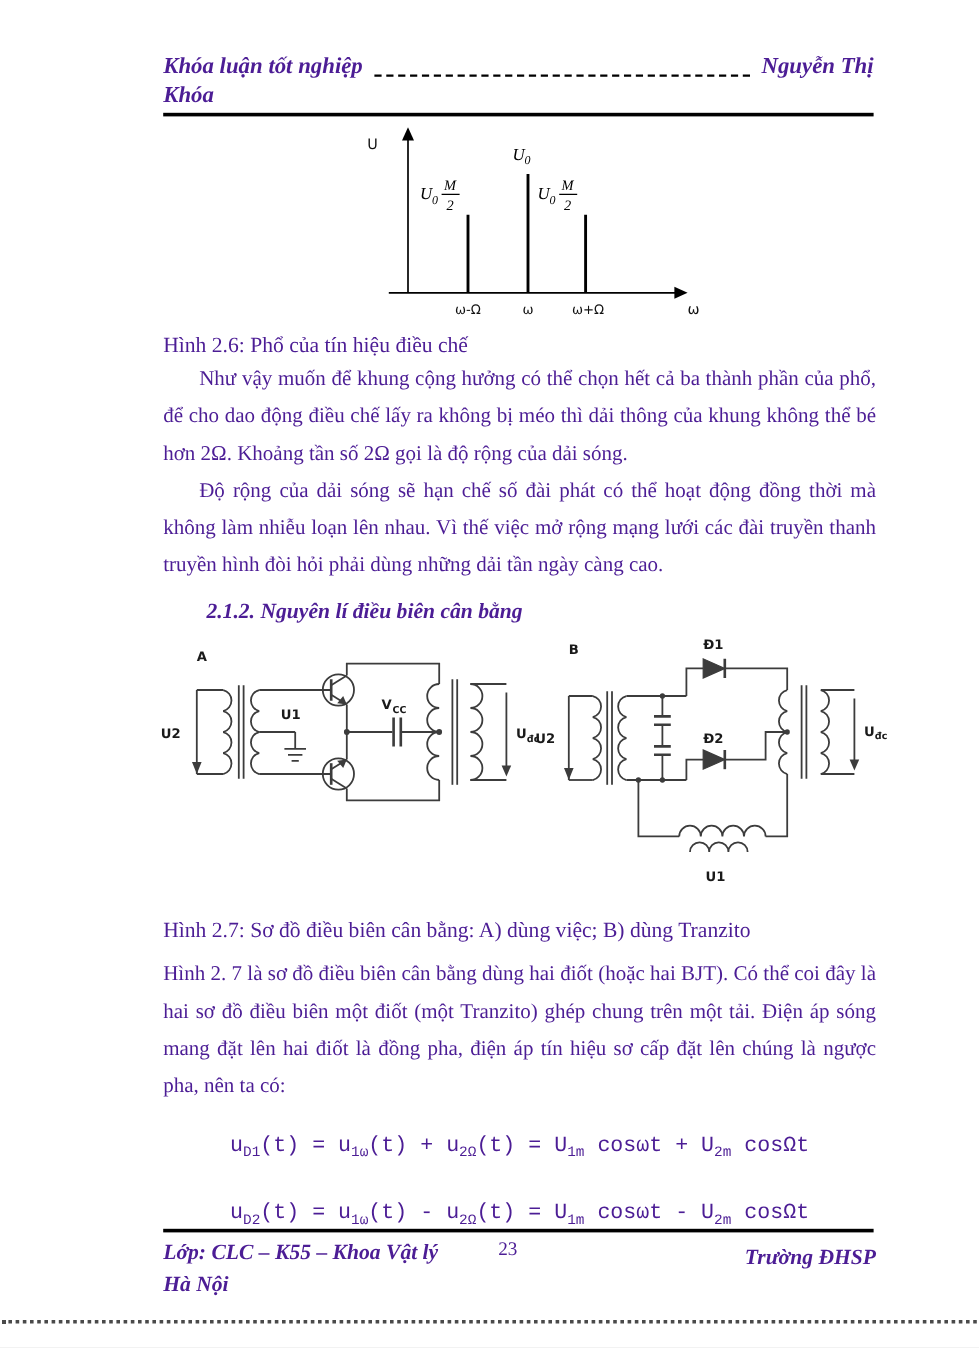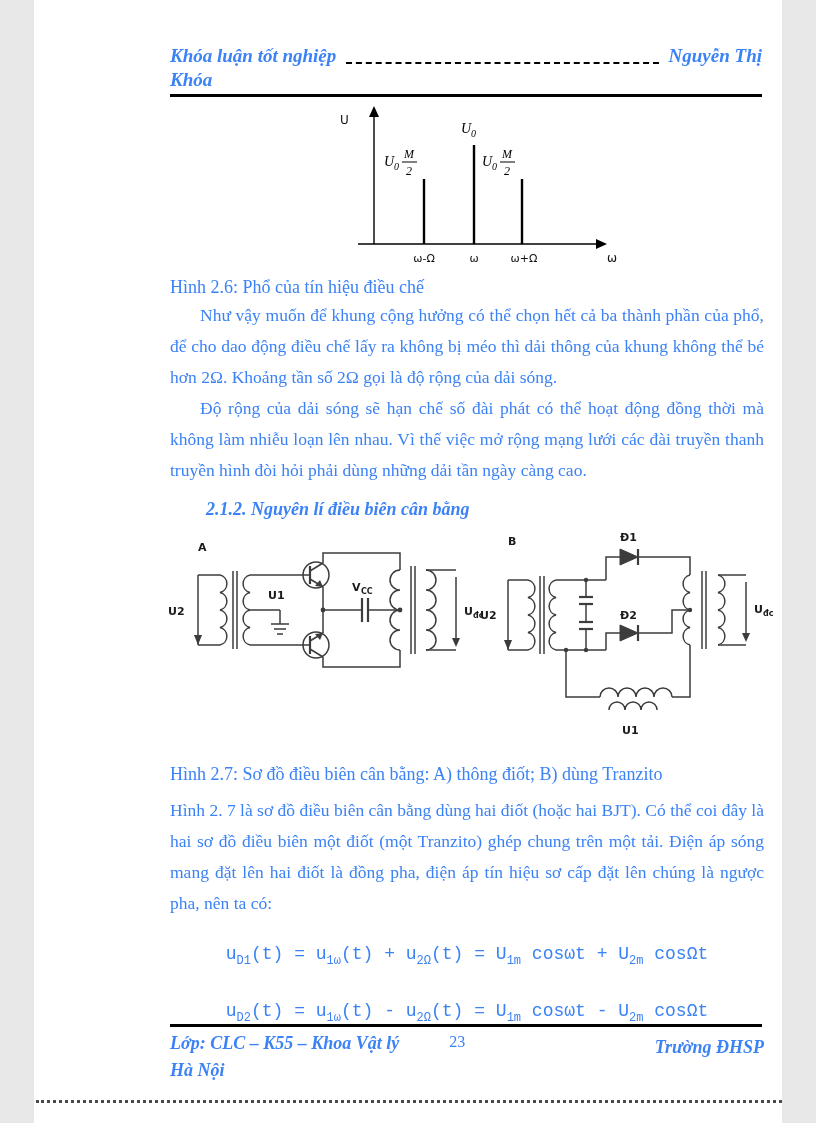--- a/index.html
+++ b/index.html
@@ -1,17 +1,17 @@
 <!DOCTYPE html>
 <html><head>
 <meta charset="utf-8">
 <style>
   html,body{margin:0;padding:0;background:#e8e8e8;}
-  .page{position:relative;width:748px;height:1123px;background:#ffffff;margin:0 auto;
-        font-family:"Liberation Serif",serif;color:#3b82f6;overflow:hidden;}
+  .page{position:relative;width:816px;height:1123px;background:#ffffff;margin:0 auto;
+        font-family:"Liberation Serif",serif;color:#4c1d95;overflow:hidden;}
   .abs{position:absolute;}
 
   
   .header{left:136px;top:44px;width:592px;font-size:19px;font-weight:bold;font-style:italic;line-height:24px;}
   .header-row{display:flex;align-items:baseline;}
   .leader{flex:1;border-bottom:2px dashed #000;margin:0 10px 4px 10px;height:1px;align-self:flex-end;}
   .hrule{left:136px;width:592px;border-top:3px solid #000;height:0;}
   .top-rule{top:94px;}
 
   
@@ -263,21 +263,21 @@
             <path class="wire" d="M438,170 a9,9 0 0 1 18,0 a9,9 0 0 1 18,0 a9,9 0 0 1 18,0 a9,9 0 0 1 18,0"></path>
             <path class="wire" d="M447,183 a8,8 0 0 1 16,0 a8,8 0 0 1 16,0 a8,8 0 0 1 16,0"></path>
             <polyline class="wire" points="510,170 528,170 528,118"></polyline>
           </g>
           <circle class="node" cx="404" cy="123" r="2.2"></circle>
           <text class="lbl" x="460" y="207">U1</text>
         </g>
       </svg>
     </div>
 
-    <div class="caption cap27">Hình 2.7: Sơ đồ điều biên cân bằng: A) thông điốt; B) dùng Tranzito</div>
+    <div class="caption cap27">Hình 2.7: Sơ đồ điều biên cân bằng: A) dùng việc; B) dùng Tranzito</div>
 
     <p class="para p3">Hình 2. 7 là sơ đồ điều biên cân bằng dùng hai điốt (hoặc hai BJT). Có thể coi đây là hai sơ đồ điều biên một điốt (một Tranzito) ghép chung trên một tải. Điện áp sóng mang đặt lên hai điốt là đồng pha, điện áp tín hiệu sơ cấp đặt lên chúng là ngược pha, nên ta có:</p>
 
     <div class="equation"><span>u</span><sub>D1</sub><span>(t) = u</span><sub>1ω</sub><span>(t) + u</span><sub>2Ω</sub><span>(t) = U</span><sub>1m</sub><span> cosωt + U</span><sub>2m</sub><span> cosΩt</span></div>
 
     <div class="equation"><span>u</span><sub>D2</sub><span>(t) = u</span><sub>1ω</sub><span>(t) - u</span><sub>2Ω</sub><span>(t) = U</span><sub>1m</sub><span> cosωt - U</span><sub>2m</sub><span> cosΩt</span></div>
   </div>
 
   <div class="abs hrule bottom-rule"></div>
   <div class="abs footer">

